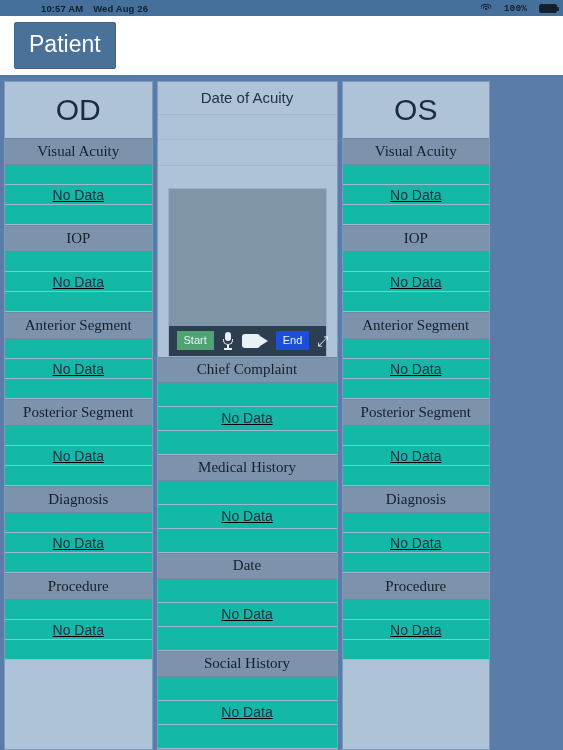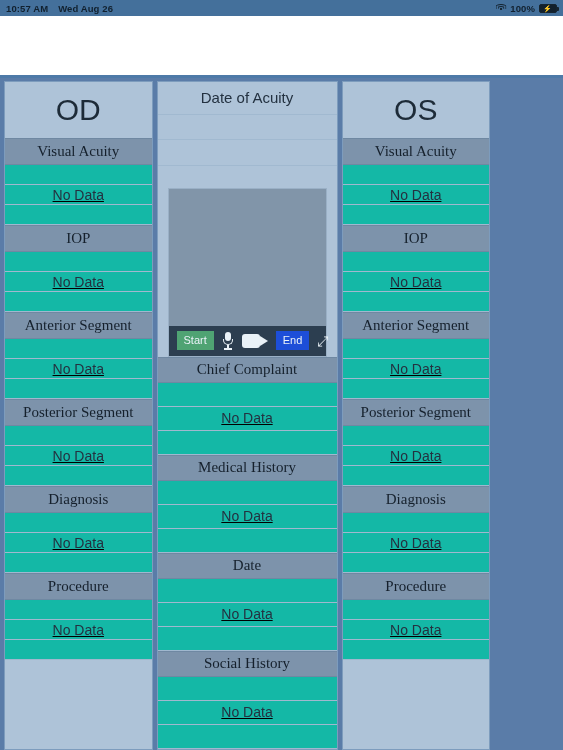--- a/index.html
+++ b/index.html
@@ -13,22 +13,22 @@
   
   .statusbar{
     height:16px; width:563px;
     background:#44709b;
     display:flex; align-items:center; justify-content:space-between;
     padding:0 6px;
     color:#11202e;
     font-size:9.5px; font-weight:bold;
     letter-spacing:.1px;
   }
-  .sb-left{ display:flex; align-items:center; gap:10px; }
-  .sb-right{ display:flex; align-items:center; gap:4px; }
+  .sb-left{ display:flex; align-items:center; gap:10px;margin-left:35px; }
+  .sb-right{ display:flex; align-items:center; gap:12px;font-family:Liberation Mono, monospace; }
   .wifi-ic{ width:11px; height:9px; position:relative; }
   .wifi-ic i{
     position:absolute; border:1.3px solid #13222f; border-bottom:none;
     border-radius:50% 50% 0 0; left:50%; transform:translateX(-50%);
   }
   .wifi-ic i:nth-child(1){ width:11px; height:5px; top:0; }
   .wifi-ic i:nth-child(2){ width:7px; height:3.5px; top:2px; }
   .wifi-ic i:nth-child(3){ width:3px; height:2px; top:4.5px; background:#13222f; border-radius:50%; }
   .batt{
     width:18px; height:9px; border:1px solid #16242f; border-radius:2px;
@@ -185,20 +185,21 @@
         <i></i>
       </span>
     <span>100%</span>
     <span class="batt">
       <span class="fill"></span><span class="bolt">⚡</span>
     </span>
   </div>
 </div>
 
 <div class="navbar">
+  <div class="patient-btn">Patient</div>
 </div>
 
 <div class="board">
 
   <div class="col col-od">
     <div class="eye-title">OD</div>
 
     <div class="sec-head">Visual Acuity</div>
     <div class="sec-body">
       <div class="sub-row"></div>

